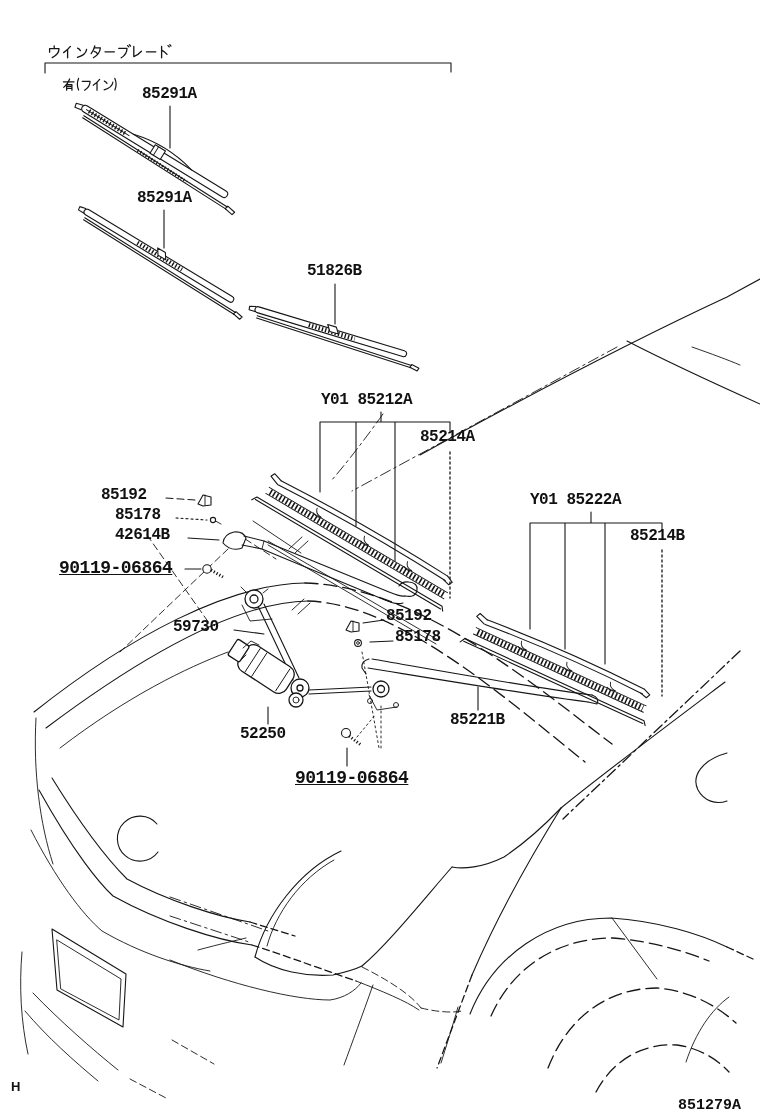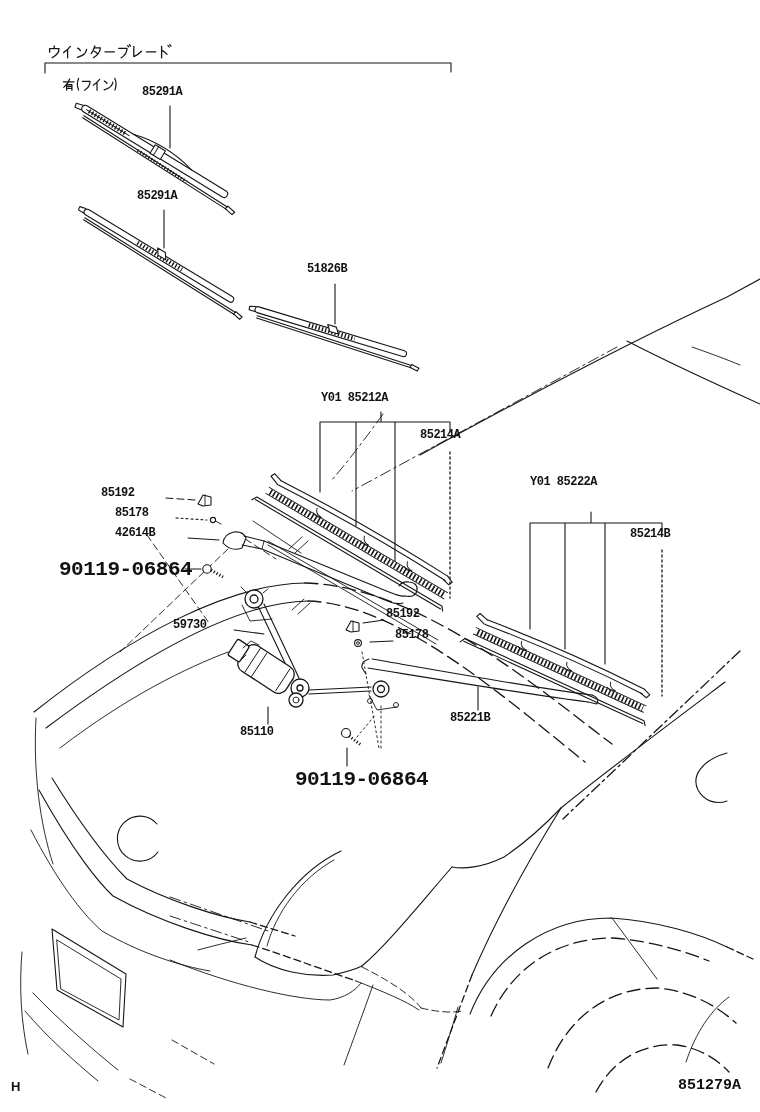--- a/index.html
+++ b/index.html
@@ -11,24 +11,24 @@
   svg .th12{stroke-width:1.1;}
   svg .fillw{fill:#ffffff;}
   svg .hatch{stroke-width:6;stroke-dasharray:1.6,2.1;stroke-linecap:butt;}
   svg .hatch2{stroke-width:4.2;stroke-dasharray:1.4,2;stroke-linecap:butt;}
   svg .hatch3{stroke-width:3;stroke-dasharray:1.2,2;stroke-linecap:butt;}
   svg .dash{stroke-dasharray:7,4;}
   svg .dashl{stroke-dasharray:13,6;}
   svg .dashdot{stroke-dasharray:11,4,2.5,4;}
   svg .dot{stroke-dasharray:2,3;}
   svg .kana{stroke-width:1.4;}
-  .pl{position:absolute;font-weight:700;font-size:12px;line-height:1;color:#111;
+  .pl{position:absolute;font-weight:700;font-size:16px;line-height:1;color:#111;
       letter-spacing:-0.5px;white-space:pre;}
-  .pl.sm{font-size:21px;}
-  .pl.fig{font-size:15px;letter-spacing:0;}
+  .pl.sm{font-size:18px;text-decoration:underline;}
+  .pl.fig{font-size:15px;letter-spacing:0;margin-top:20px;}
   .pl.pg{font-family:"Liberation Sans",sans-serif;font-size:13px;letter-spacing:0;}
 </style>
 </head>
 <body>
 
 <div class="canvas">
 
   <svg class="art" width="760" height="1112" viewBox="0 0 760 1112">
 
     <g class="kana" aria-label="ウインターブレード">
@@ -272,29 +272,29 @@
       <path class="th12" d="M384,620 L363,623 M393,641 L370,642"></path>
       <path class="th12" d="M478,687 L478,710 M268,707 L268,724 M347,748 L347,766"></path>
     </g>
   </svg>
 
   <div class="pl" style="left:142px;top:86px">85291A</div>
   <div class="pl" style="left:137px;top:190px">85291A</div>
   <div class="pl" style="left:307px;top:263px">51826B</div>
   <div class="pl" style="left:321px;top:392px">Y01 85212A</div>
   <div class="pl" style="left:420px;top:429px">85214A</div>
-  <div class="pl" style="left:530px;top:476px">Y01 85222A</div>
+  <div class="pl" style="left:530px;top:492px">Y01 85222A</div>
   <div class="pl" style="left:630px;top:528px">85214B</div>
   <div class="pl" style="left:101px;top:487px">85192</div>
   <div class="pl" style="left:115px;top:507px">85178</div>
   <div class="pl" style="left:115px;top:527px">42614B</div>
   <div class="pl sm" style="left:59px;top:559px">90119-06864</div>
   <div class="pl" style="left:173px;top:619px">59730</div>
   <div class="pl" style="left:386px;top:608px">85192</div>
   <div class="pl" style="left:395px;top:629px">85178</div>
   <div class="pl" style="left:450px;top:712px">85221B</div>
-  <div class="pl" style="left:240px;top:726px">85110</div>
+  <div class="pl" style="left:240px;top:726px">52250</div>
   <div class="pl sm" style="left:295px;top:769px">90119-06864</div>
 
   <div class="pl pg" style="left:11px;top:1080px">H</div>
   <div class="pl fig" style="left:678px;top:1078px">851279A</div>
 
 </div>
 
 </body></html>

